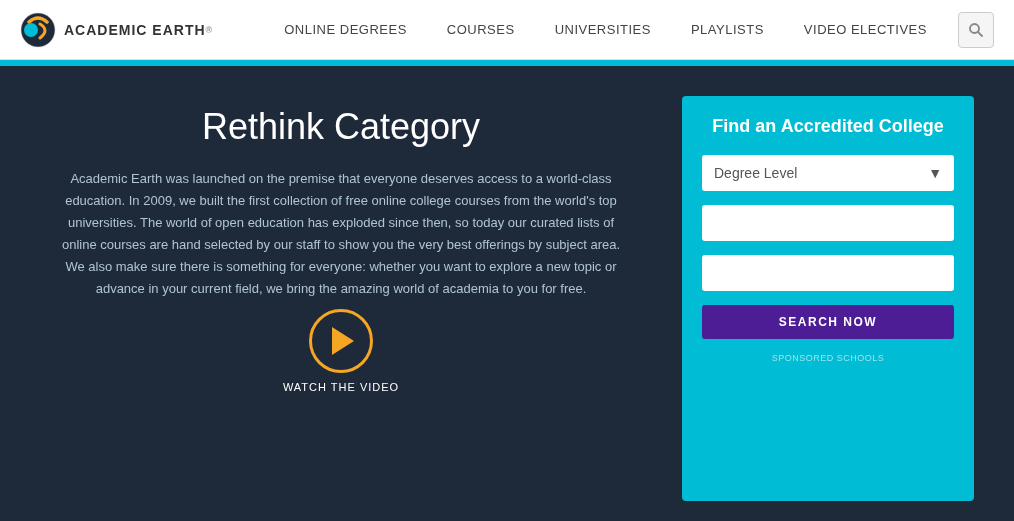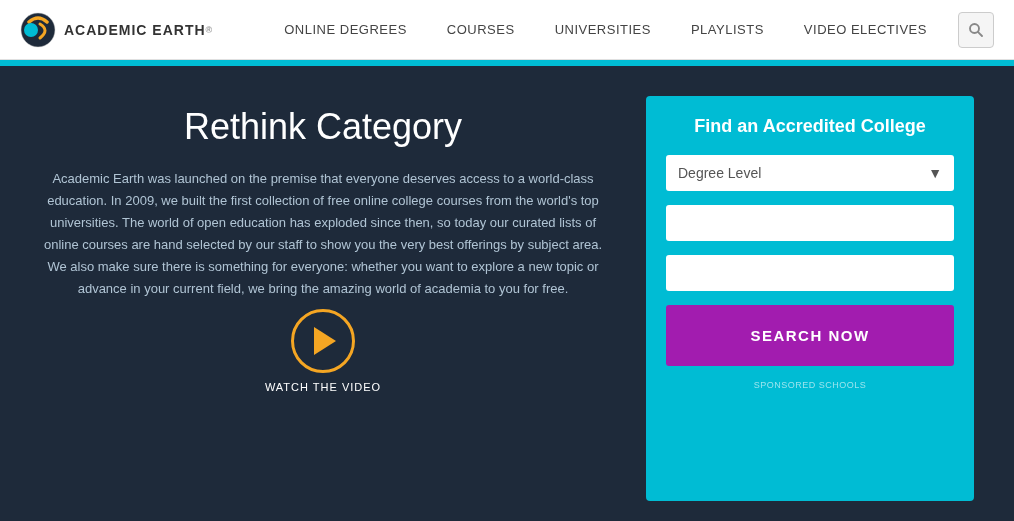--- a/index.html
+++ b/index.html
@@ -132,21 +132,21 @@
     .watch-label {
       font-size: 11px;
       color: #fff;
       letter-spacing: 1px;
       text-transform: uppercase;
       font-weight: normal;
     }
 
     
     .right-panel {
-      width: 328px;
+      width: 292px;
       background: #00bcd4;
       border-radius: 4px;
       padding: 20px;
       display: flex;
       flex-direction: column;
       gap: 14px;
       flex-shrink: 0;
     }
     .card-title {
       color: #fff;
@@ -185,26 +185,26 @@
       font-size: 14px;
     }
     .teal-select select {
       background: #26c6da;
       color: #fff;
     }
     .teal-select .select-arrow {
       color: #fff;
     }
     .search-now-btn {
-      background: #a21caf;
+      background: #4c1d95;
       color: #fff;
       border: none;
       border-radius: 3px;
-      padding: 22px;
-      font-size: 15px;
+      padding: 10px;
+      font-size: 12px;
       font-weight: bold;
       letter-spacing: 1.5px;
       text-transform: uppercase;
       cursor: pointer;
       width: 100%;
     }
     .sponsored-text {
       text-align: center;
       font-size: 9px;
       color: rgba(255,255,255,0.6);

